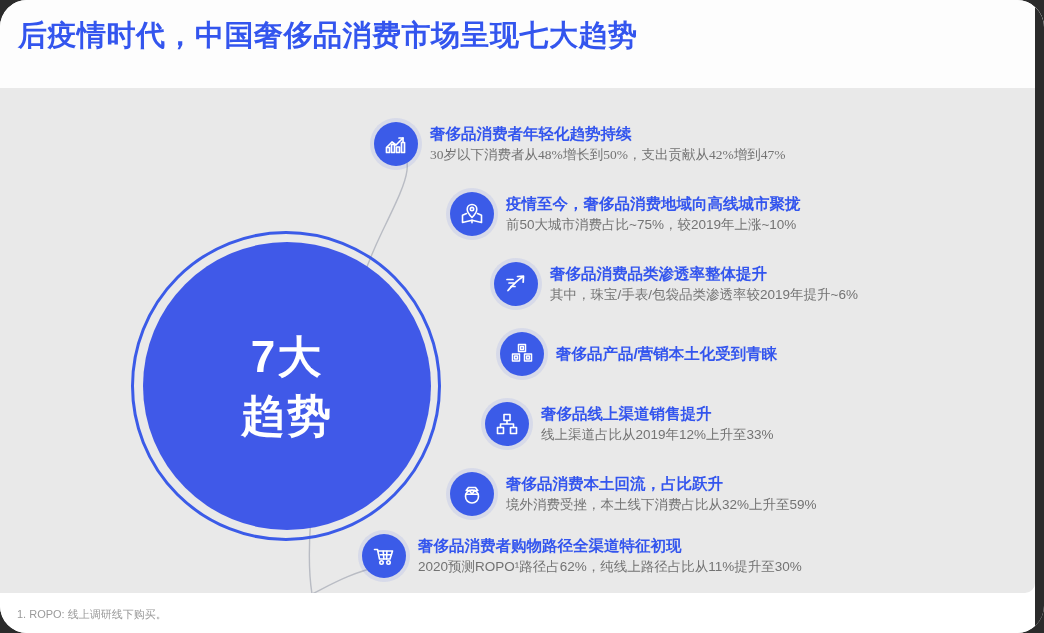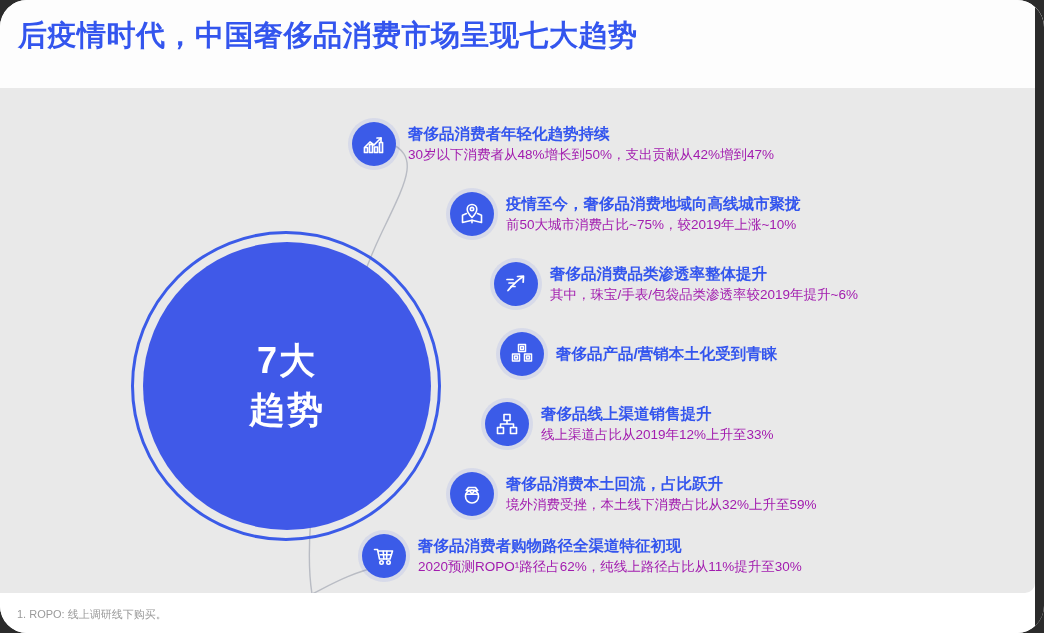--- a/index.html
+++ b/index.html
@@ -104,21 +104,21 @@
     position: absolute;
     left: 143px;
     top: 242px;
     width: 288px;
     height: 288px;
     display: flex;
     flex-direction: column;
     align-items: center;
     justify-content: center;
     color: #ffffff;
-    font-size: 36px;
+    font-size: 44px;
     font-weight: bold;
     line-height: 1.35;
     letter-spacing: 2px;
     text-align: right;
   }
 
   
   #arc-svg {
     position: absolute;
     left: 0; top: 0;
@@ -152,21 +152,21 @@
   }
   .trend-title {
     font-size: 15.5px;
     font-weight: bold;
     color: #3355ee;
     white-space: nowrap;
     line-height: 1.35;
   }
   .trend-sub {
     font-size: 13.5px;
-    color: #a21caf;
+    color: #737373;
     white-space: nowrap;
     line-height: 1.45;
     margin-top: 0;
   }
 </style>
 </head>
 <body>
 
 <div id="slide">
 
@@ -180,21 +180,21 @@
     <path d="M 312 594 C 330 585, 352 572, 382 566" fill="none" stroke="#b9bcc4" stroke-width="1.4"></path>
   </svg>
 
   <div id="center-ring"></div>
   <div id="center-disc"></div>
   <div id="center-label">
     <span>7大</span>
     <span>趋势</span>
   </div>
 
-  <div class="trend" style="left:352px; top:122px;">
+  <div class="trend" style="left:374px; top:122px;font-family:Liberation Serif, serif;">
     <div class="trend-icon">
       <svg width="26" height="26" viewBox="0 0 26 26">
         <g fill="none" stroke="#ffffff" stroke-width="1.7" stroke-linecap="round" stroke-linejoin="round">
           <path d="M4 16 L9 11 L13 14 L20 7"></path>
           <path d="M16 7 L20 7 L20 11"></path>
           <rect x="3.5" y="16.5" width="3" height="5"></rect>
           <rect x="8.5" y="13.5" width="3" height="8"></rect>
           <rect x="13.5" y="16" width="3" height="5.5"></rect>
           <rect x="18.5" y="11.5" width="3" height="10"></rect>
         </g>

